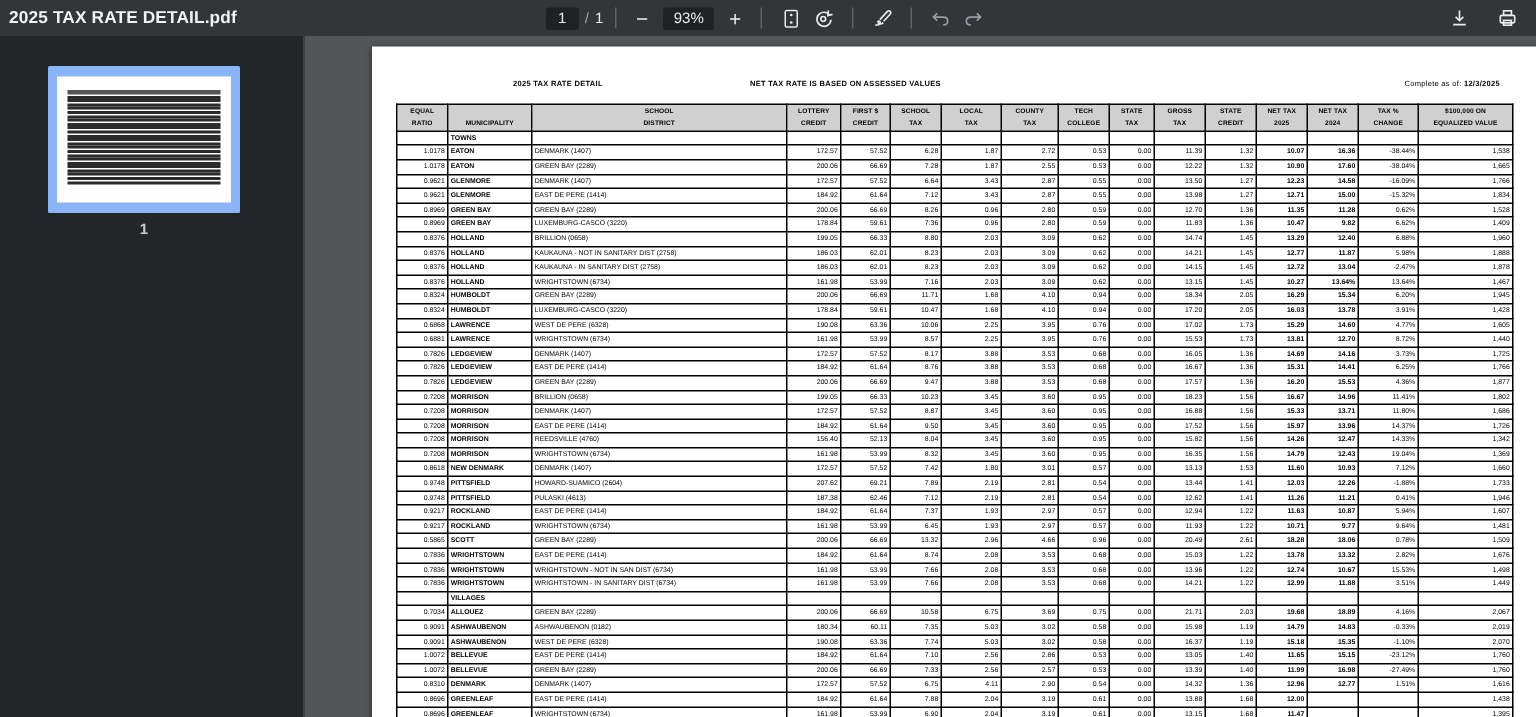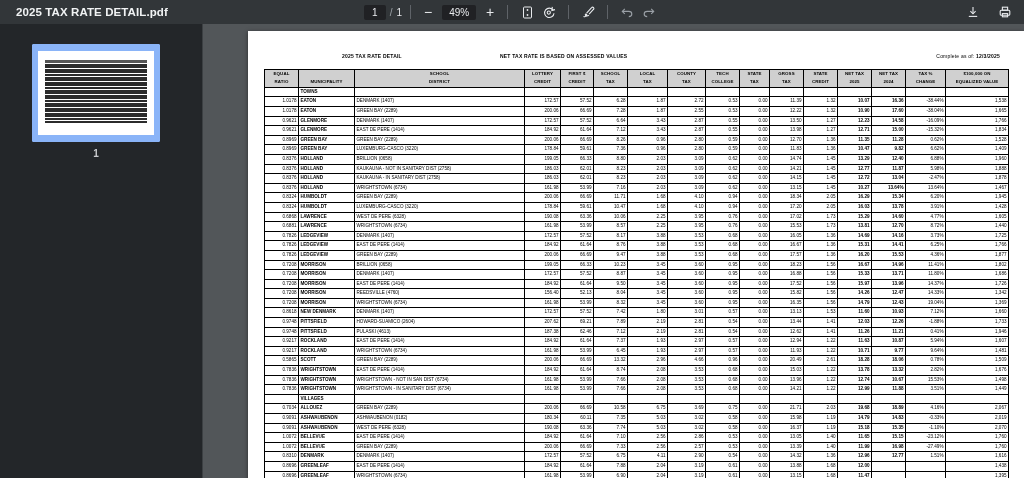--- a/index.html
+++ b/index.html
@@ -14,21 +14,21 @@
   #toolbar {
     position: absolute; top: 0; left: 0;
     width: 1024px; height: 24px;
     background: #323639;
     display: flex; align-items: center;
     color: #e8eaed;
     font-size: 10.5px;
     user-select: none;
   }
   #doc-title {
-    margin-left: 16px;
+    margin-left: 6px;
     font-size: 11.5px;
     font-weight: bold;
     color: #f1f3f4;
     white-space: nowrap;
     letter-spacing: .1px;
   }
   #toolbar-center {
     position: absolute; left: 0; right: 0;
     display: flex; align-items: center; justify-content: center;
     gap: 0px; height: 24px;
@@ -245,21 +245,21 @@
     <div class="pagebox">
       <input class="page-input" value="1" style="">
       <span class="page-sep">/</span>
       <span class="page-total">1</span>
     </div>
 
     <div class="divider"></div>
 
     <div class="zoombox">
       <div class="zoom-pm">−</div>
-      <div class="zoom-val">49%</div>
+      <div class="zoom-val">93%</div>
       <div class="zoom-pm">+</div>
     </div>
 
     <div class="divider"></div>
 
     <div class="tb-btn" title="fit">
       <svg width="11" height="13" viewBox="0 0 11 13" fill="none" stroke="#e8eaed" stroke-width="1">
         <rect x="1.5" y="1" width="8" height="11" rx="1"></rect>
         <circle cx="5.5" cy="4" r="0.9" fill="#e8eaed" stroke="none"></circle>
         <circle cx="5.5" cy="9" r="0.9" fill="#e8eaed" stroke="none"></circle>

